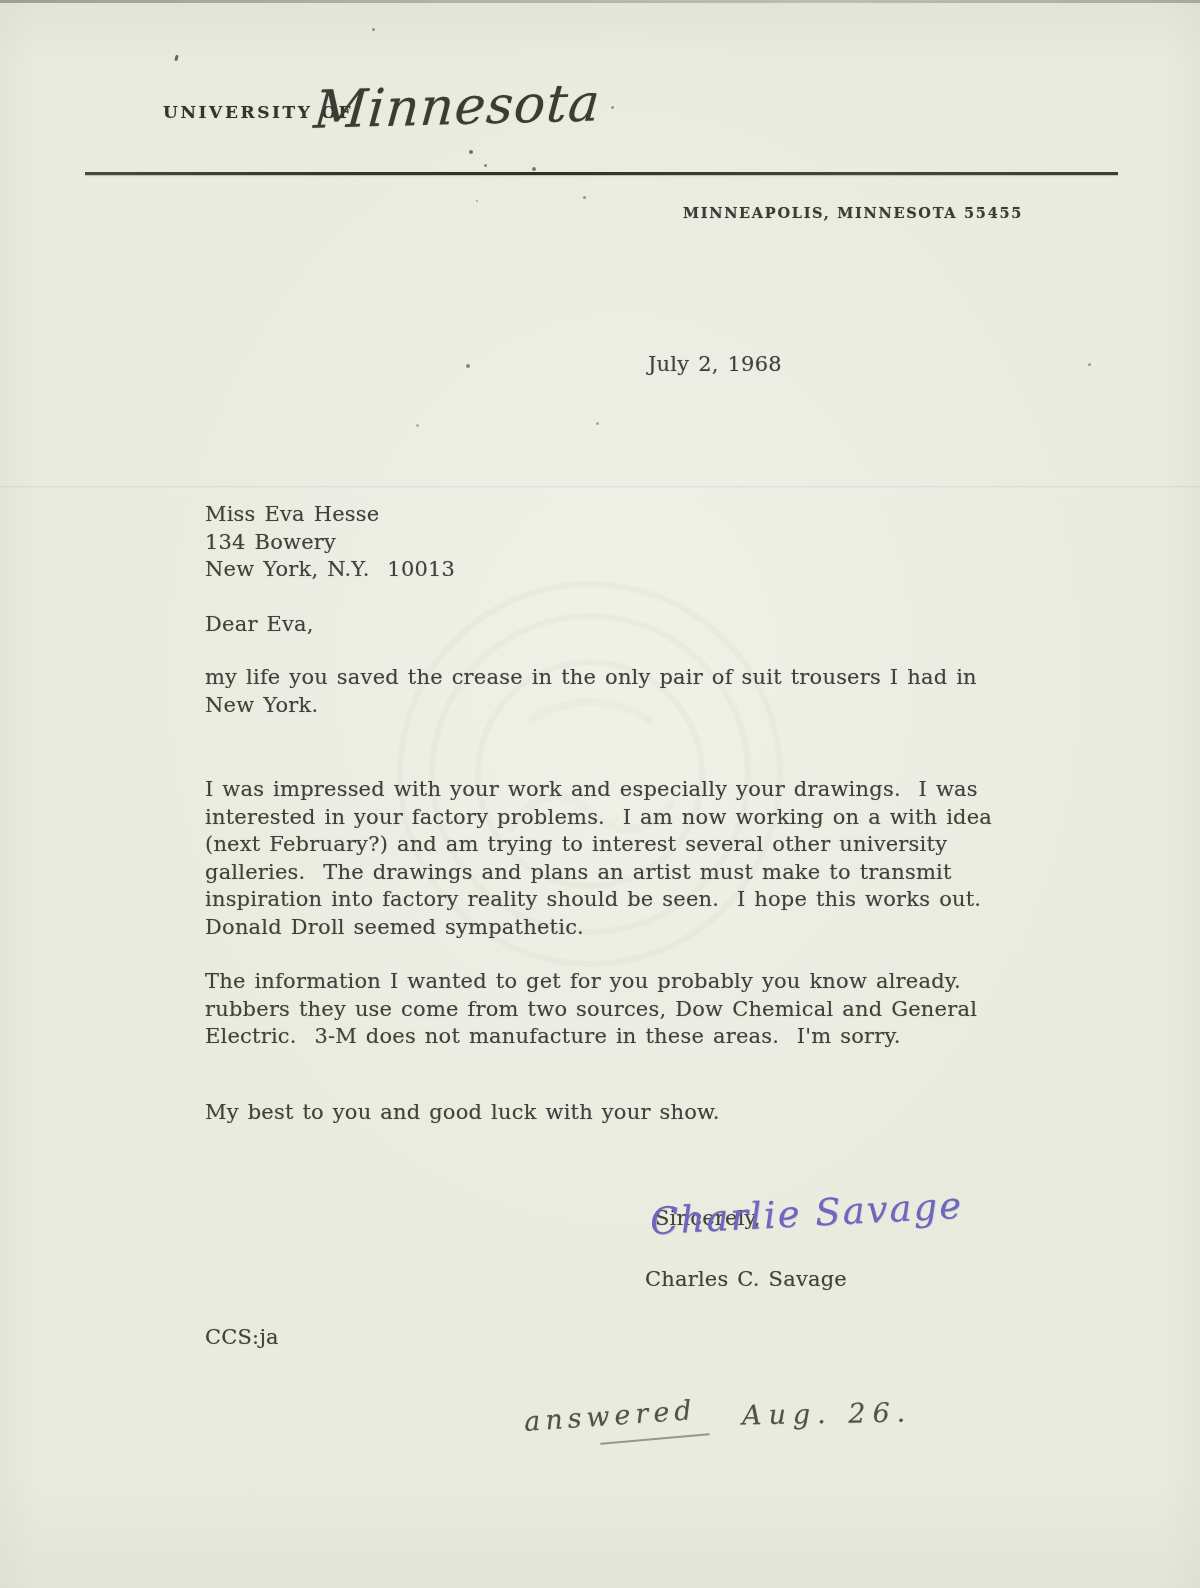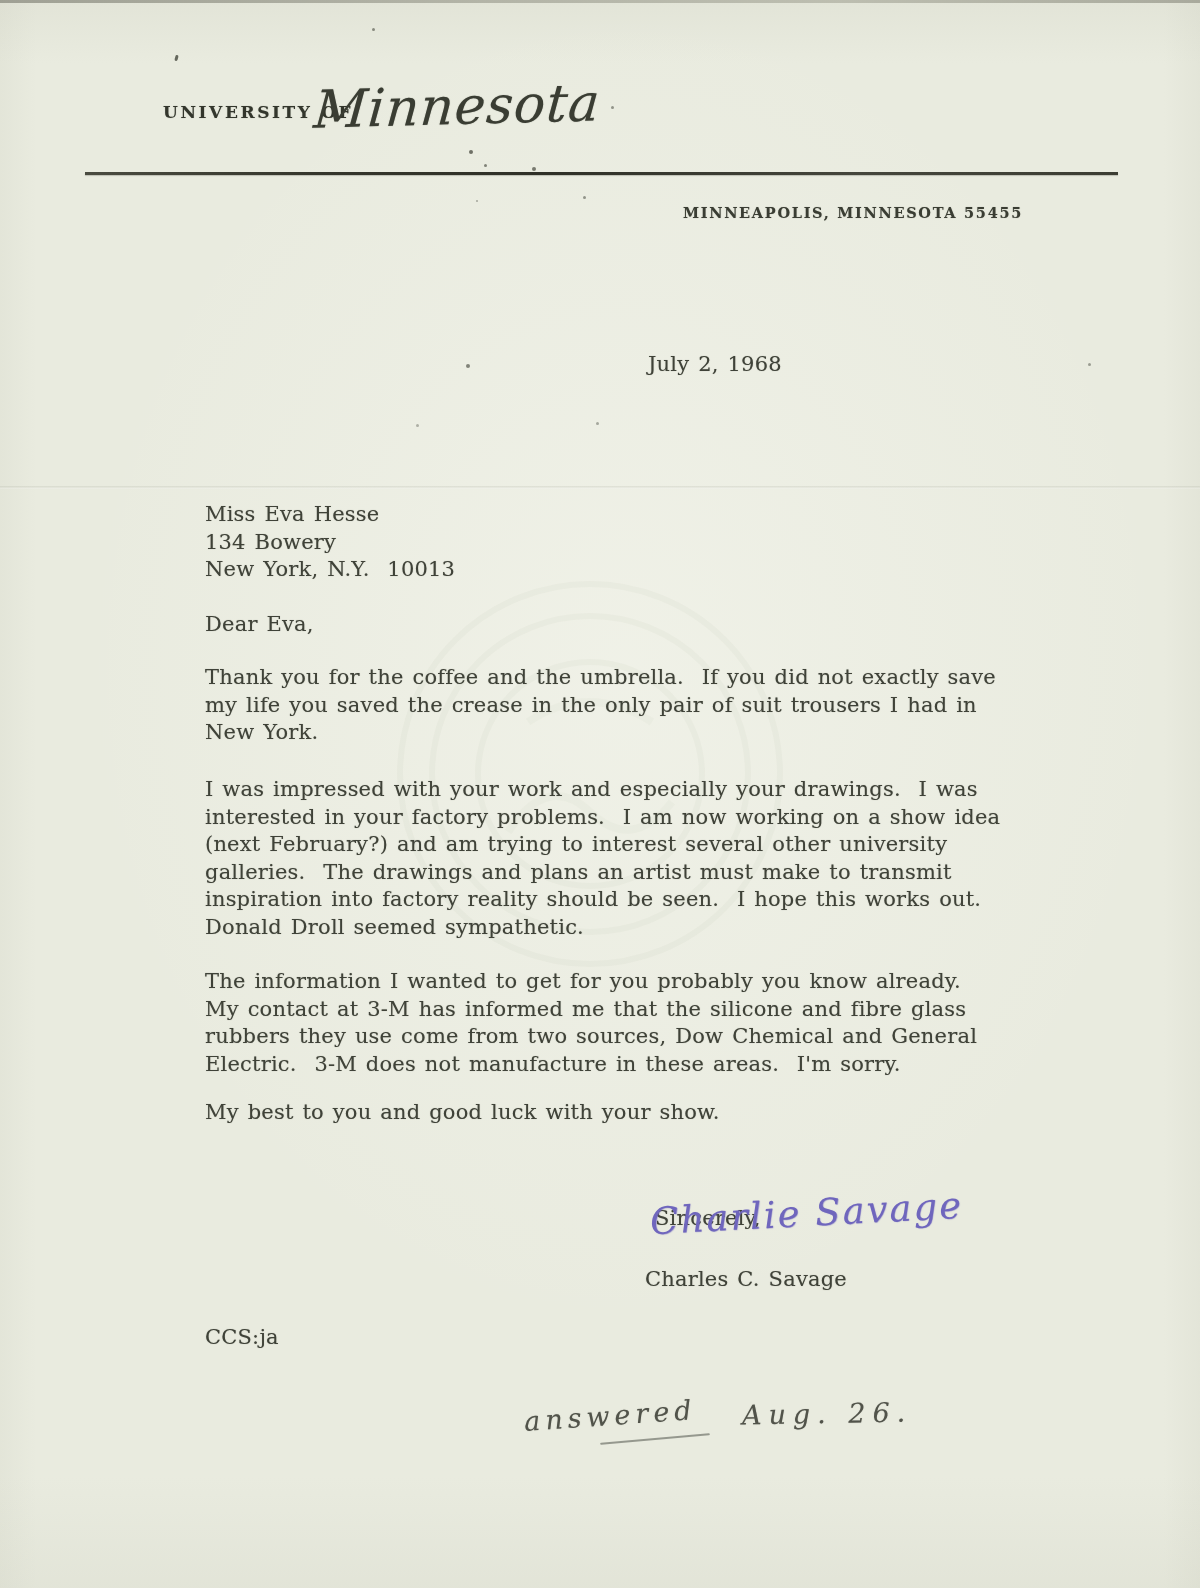--- a/index.html
+++ b/index.html
@@ -89,37 +89,35 @@
 
 <div class="recipient typed">
   <div class="tline">Miss Eva Hesse</div>
   <div class="tline">134 Bowery</div>
   <div class="tline">New York, N.Y.  10013</div>
 </div>
 
 <div class="salutation typed tline">Dear Eva,</div>
 
 <div class="para1 typed">
-  <div class="tline">Thank you for the coffee and the umbrella.  If you did not exactly save</div>
   <div class="tline">my life you saved the crease in the only pair of suit trousers I had in</div>
   <div class="tline">New York.</div>
 </div>
 
 <div class="para2 typed">
   <div class="tline">I was impressed with your work and especially your drawings.  I was</div>
-  <div class="tline">interested in your factory problems.  I am now working on a show idea</div>
+  <div class="tline">interested in your factory problems.  I am now working on a with idea</div>
   <div class="tline">(next February?) and am trying to interest several other university</div>
   <div class="tline">galleries.  The drawings and plans an artist must make to transmit</div>
   <div class="tline">inspiration into factory reality should be seen.  I hope this works out.</div>
   <div class="tline">Donald Droll seemed sympathetic.</div>
 </div>
 
 <div class="para3 typed">
   <div class="tline">The information I wanted to get for you probably you know already.</div>
-  <div class="tline">My contact at 3-M has informed me that the silicone and fibre glass</div>
   <div class="tline">rubbers they use come from two sources, Dow Chemical and General</div>
   <div class="tline">Electric.  3-M does not manufacture in these areas.  I'm sorry.</div>
 </div>
 
 <div class="para4 typed">
   <div class="tline">My best to you and good luck with your show.</div>
 </div>
 
 <div class="valediction typed tline">Sincerely,</div>
 <div class="signature">Charlie Savage</div>

